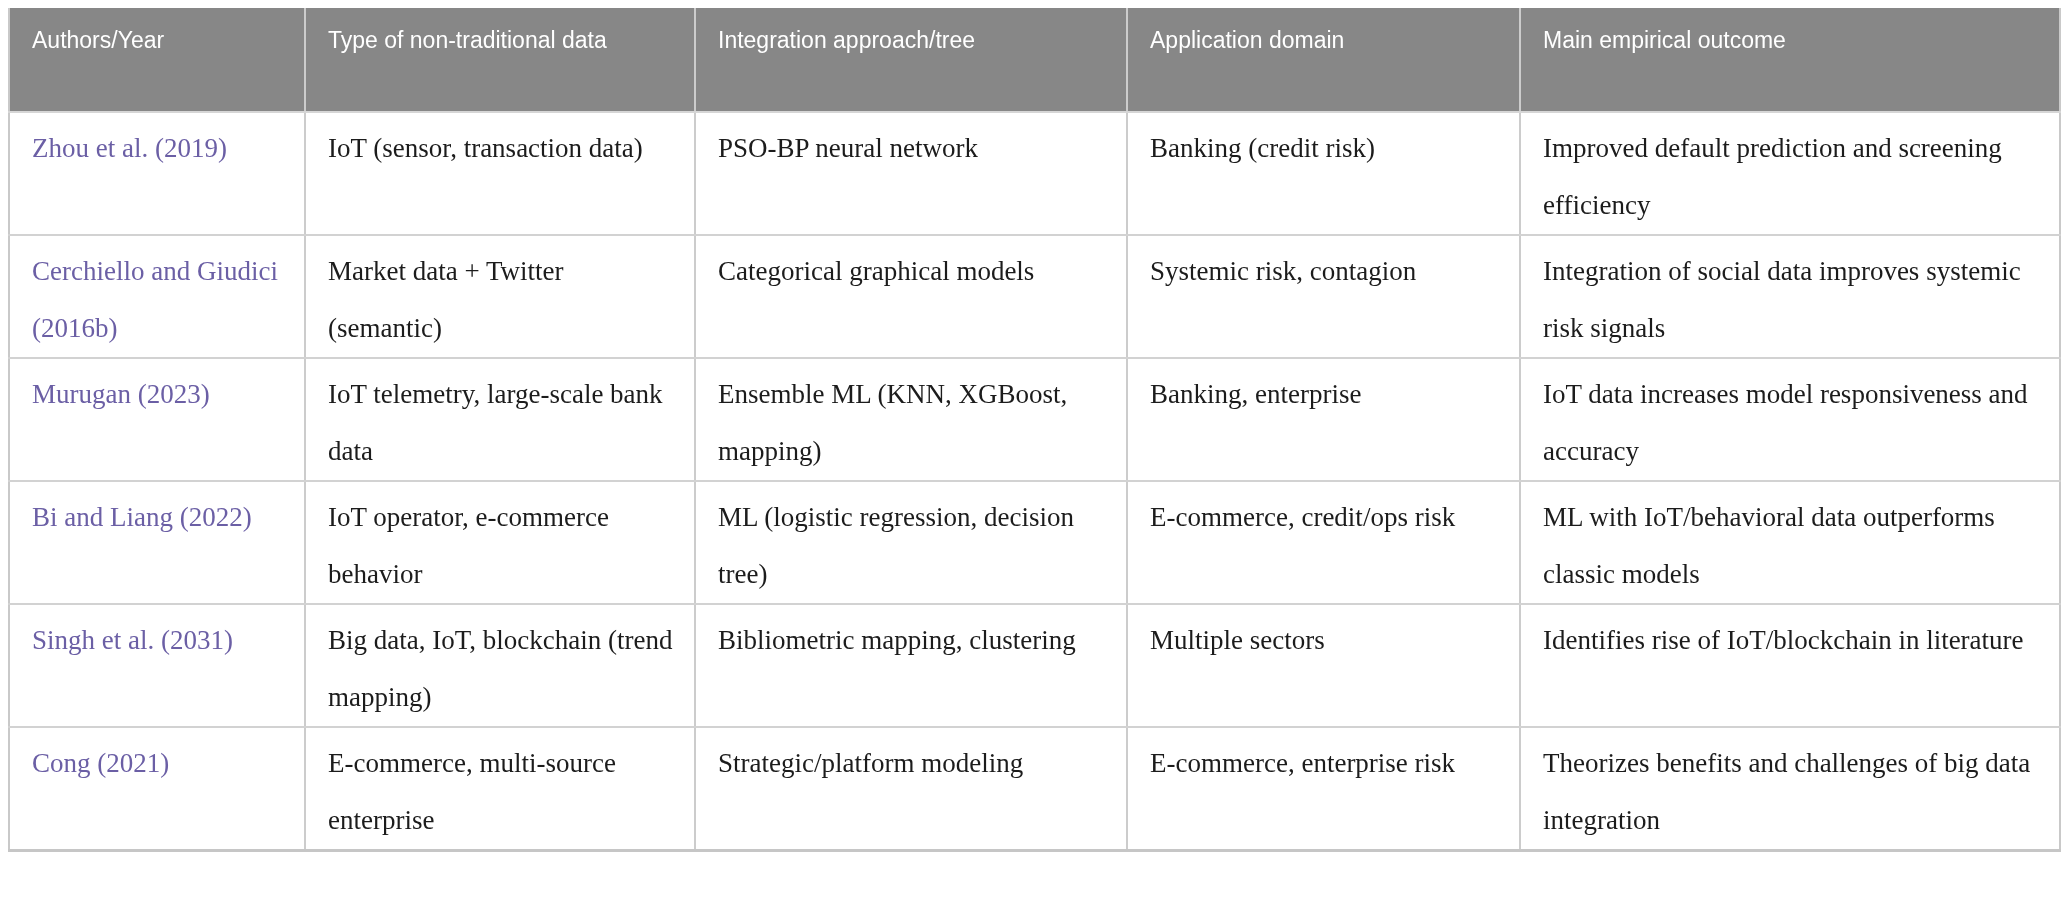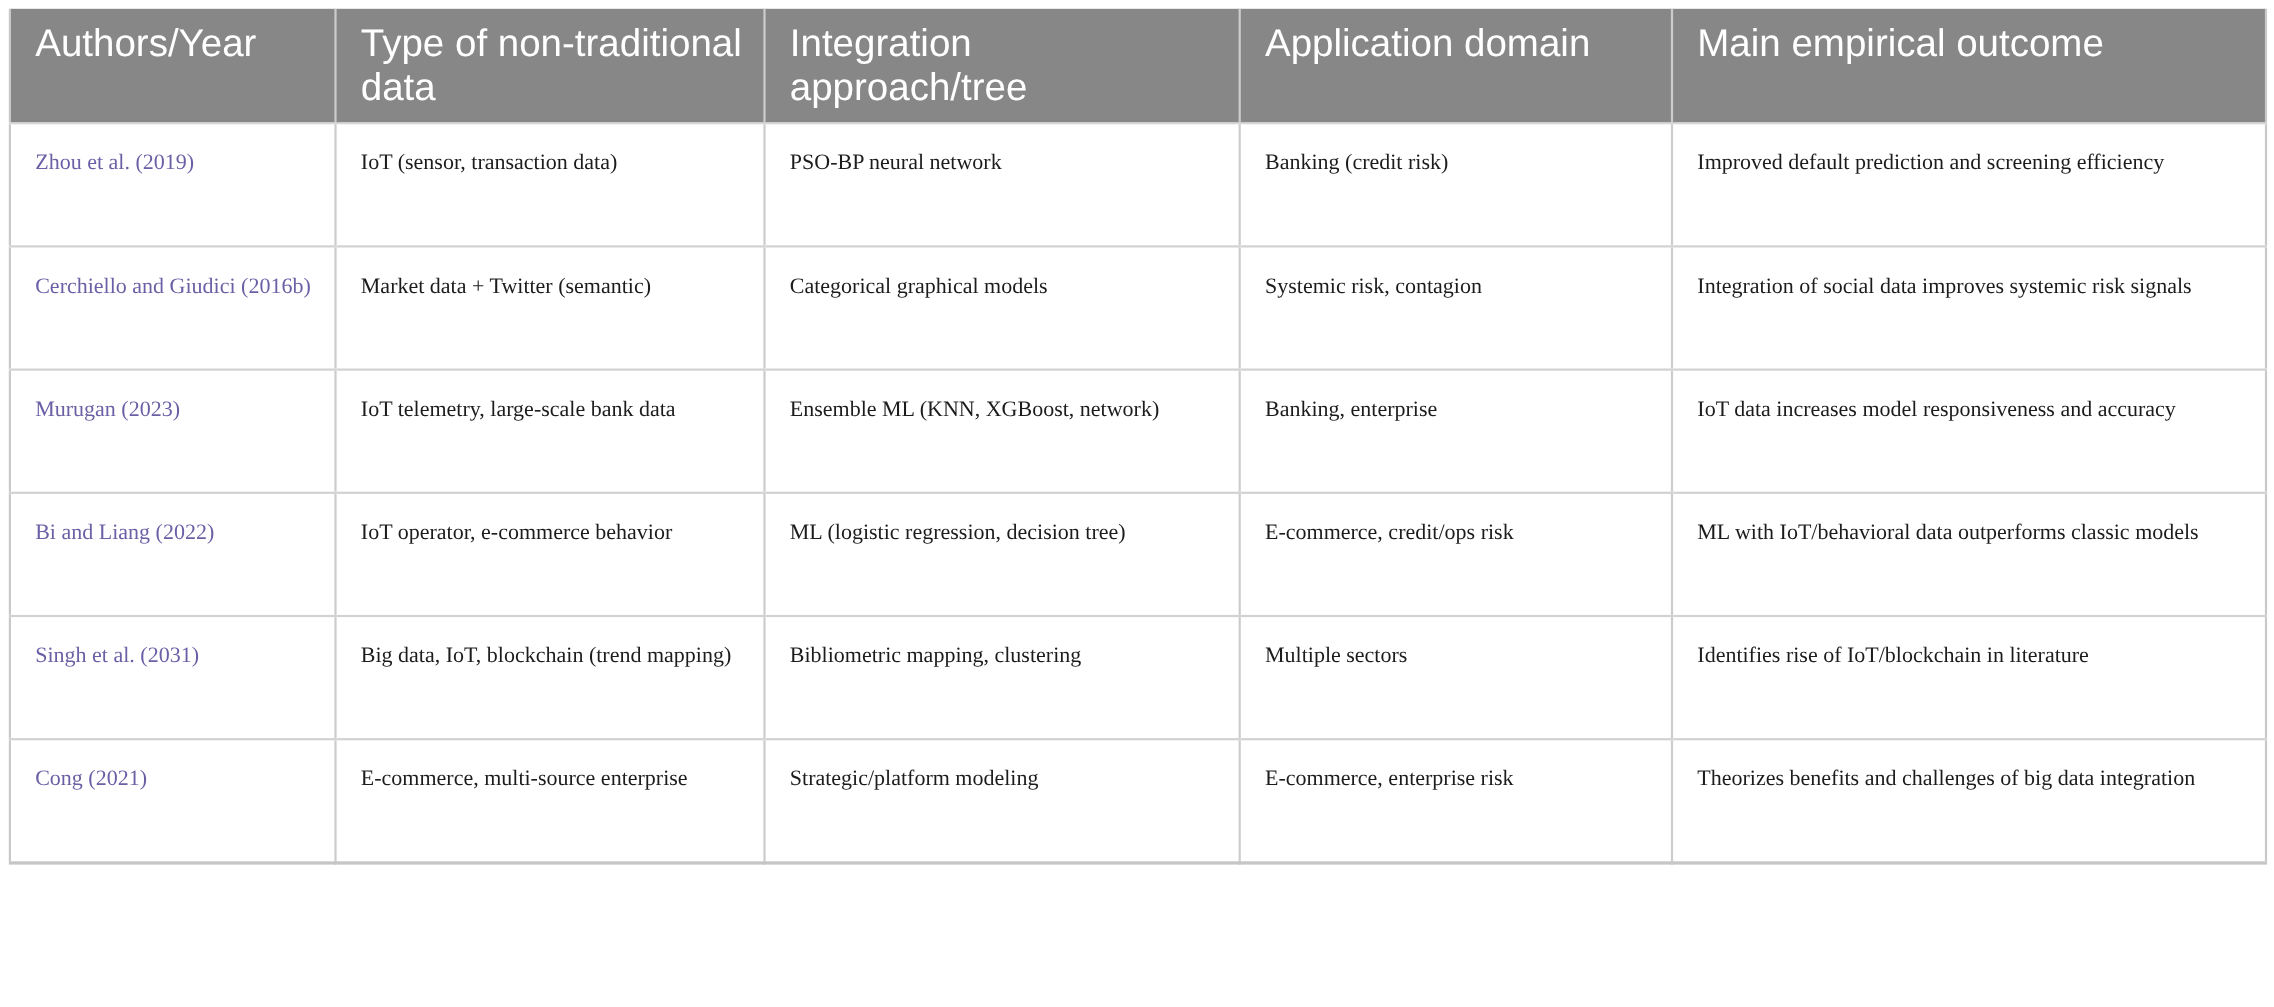--- a/index.html
+++ b/index.html
@@ -31,38 +31,38 @@
   col.c2 { width: 390px; }
   col.c3 { width: 432px; }
   col.c4 { width: 393px; }
   col.c5 { width: 540px; }
 
   thead th {
     background: #878787;
     color: #ffffff;
     font-family: "Liberation Sans", sans-serif;
     font-weight: 400;
-    font-size: 35px;
+    font-size: 23px;
     line-height: 40px;
     text-align: left;
     vertical-align: top;
     height: 104px;
     padding: 12px 18px 0 22px;
     box-sizing: border-box;
     border-left: 2px solid #cccccc;
     border-bottom: 2px solid #d6d6d6;
   }
   thead th:first-child { border-left: none; }
 
   tbody td {
     vertical-align: top;
     height: 112px;
     box-sizing: border-box;
     padding: 7px 18px 0 22px;
-    font-size: 20px;
+    font-size: 27px;
     line-height: 57px;
     color: #1c1c1c;
     border-left: 2px solid #cccccc;
     border-bottom: 2px solid #d2d2d2;
     overflow: hidden;
   }
   tbody td:first-child { border-left: none; }
   tbody tr:last-child td { border-bottom: none; }
 
   .author-link {
@@ -103,21 +103,21 @@
       <tr>
         <td><span class="author-link">Cerchiello and Giudici (2016b)</span></td>
         <td>Market data + Twitter (semantic)</td>
         <td>Categorical graphical models</td>
         <td>Systemic risk, contagion</td>
         <td>Integration of social data improves systemic risk signals</td>
       </tr>
       <tr>
         <td><span class="author-link">Murugan (2023)</span></td>
         <td>IoT telemetry, large-scale bank data</td>
-        <td>Ensemble ML (KNN, XGBoost, network)</td>
+        <td>Ensemble ML (KNN, XGBoost, mapping)</td>
         <td>Banking, enterprise</td>
         <td>IoT data increases model responsiveness and accuracy</td>
       </tr>
       <tr>
         <td><span class="author-link">Bi and Liang (2022)</span></td>
         <td>IoT operator, e-commerce behavior</td>
         <td>ML (logistic regression, decision tree)</td>
         <td>E-commerce, credit/ops risk</td>
         <td>ML with IoT/behavioral data outperforms classic models</td>
       </tr>

